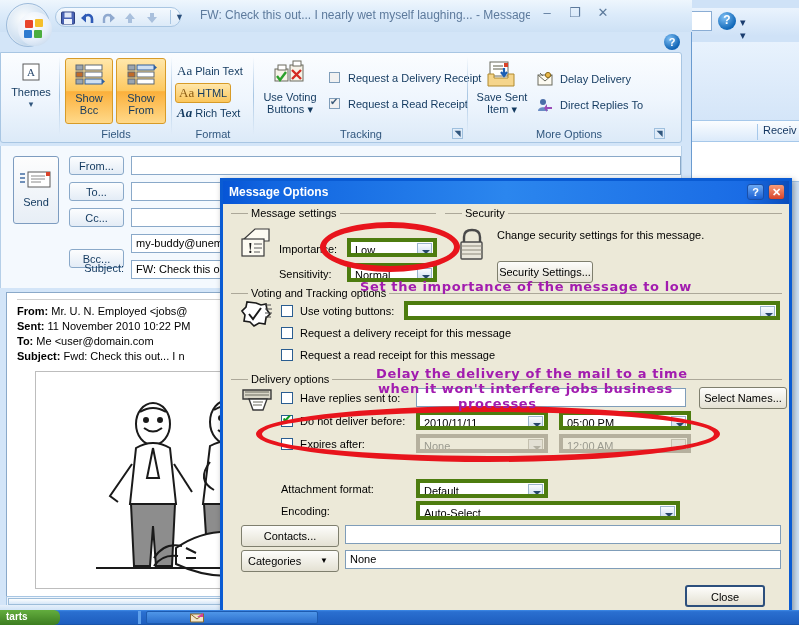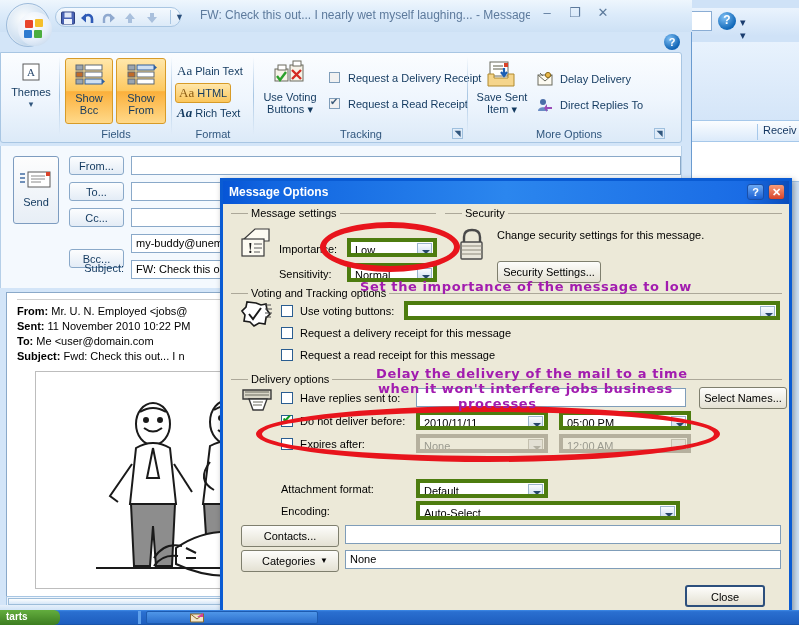--- a/index.html
+++ b/index.html
@@ -631,21 +631,21 @@
   <div style="position:absolute;left:232px;top:46px;">
     <svg width="32" height="36" viewBox="0 0 32 36">
       <path d="M9 16 L9 10 q0 -7 8 -7 q8 0 8 7 l0 6" fill="none" stroke="#4a4a4a" stroke-width="2.4"></path>
       <rect x="6" y="15" width="21" height="17" rx="1" fill="#e9e6da" stroke="#4a4a4a" stroke-width="1.4"></rect>
       <line x1="6" y1="19" x2="27" y2="19" stroke="#8e8a7c"></line>
       <line x1="6" y1="23" x2="27" y2="23" stroke="#8e8a7c"></line>
       <line x1="6" y1="27" x2="27" y2="27" stroke="#8e8a7c"></line>
     </svg>
   </div>
   <div class="dlabel" style="left:274px;top:48px;">Change security settings for this message.</div>
-  <div class="dbtn" style="left:274px;top:80px;width:104px;">Security Settings...</div>
+  <div class="dbtn" style="left:274px;top:80px;width:96px;">Security Settings...</div>
 
   <div class="glabeltxt" style="left:8px;top:106px;">Voting and Tracking options</div>
   <div class="gline" style="left:8px;top:112px;width:551px;"></div>
 
   <div style="position:absolute;left:18px;top:120px;">
     <svg width="32" height="26" viewBox="0 0 32 26">
       <path d="M15 2 L20 4 L25 3 L26 9 L29 13 L25 17 L24 23 L18 22 L13 25 L9 21 L3 20 L4 14 L1 10 L5 6 L6 1 Z" fill="#fff" stroke="#1a1a1a" stroke-width="1.6"></path>
       <path d="M8 13 L12 18 L20 7" fill="none" stroke="#1a1a1a" stroke-width="2"></path>
       <path d="M24 4 L30 4 M24 8 L31 8 M24 12 L31 12 M24 16 L30 16" stroke="#4a4a4a" stroke-width="1.2"></path>
     </svg>
@@ -719,21 +719,21 @@
 
   <div class="dlabel" style="left:58px;top:324px;">Encoding:</div>
   <div class="dselect" style="left:193px;top:320px;width:264px;">
     <span>Auto-Select</span>
     <span class="arrow"></span>
   </div>
 
   <div class="dbtn" style="left:18px;top:344px;width:98px;">Contacts...</div>
   <div class="dtext" style="left:122px;top:344px;width:436px;"></div>
 
-  <div class="dbtn" style="left:18px;top:369px;width:98px;text-align:left;padding-left:20px;">
+  <div class="dbtn" style="left:18px;top:369px;width:98px;text-align:left;padding-left:6px;">
     <span>Categories</span>
     <span style="position:absolute;right:10px;font-size:8px;">▼</span>
   </div>
   <div class="dtext" style="left:122px;top:369px;width:436px;">None</div>
 
   <div class="dbtn" style="left:462px;top:404px;width:80px;border:2px solid #2c4f7c;">Close</div>
 </div>
 
 <div class="ellipse" style="left:320px;top:222px;width:140px;height:50px;"></div>
 <div class="ellipse" style="left:256px;top:406px;width:464px;height:56px;"></div>

